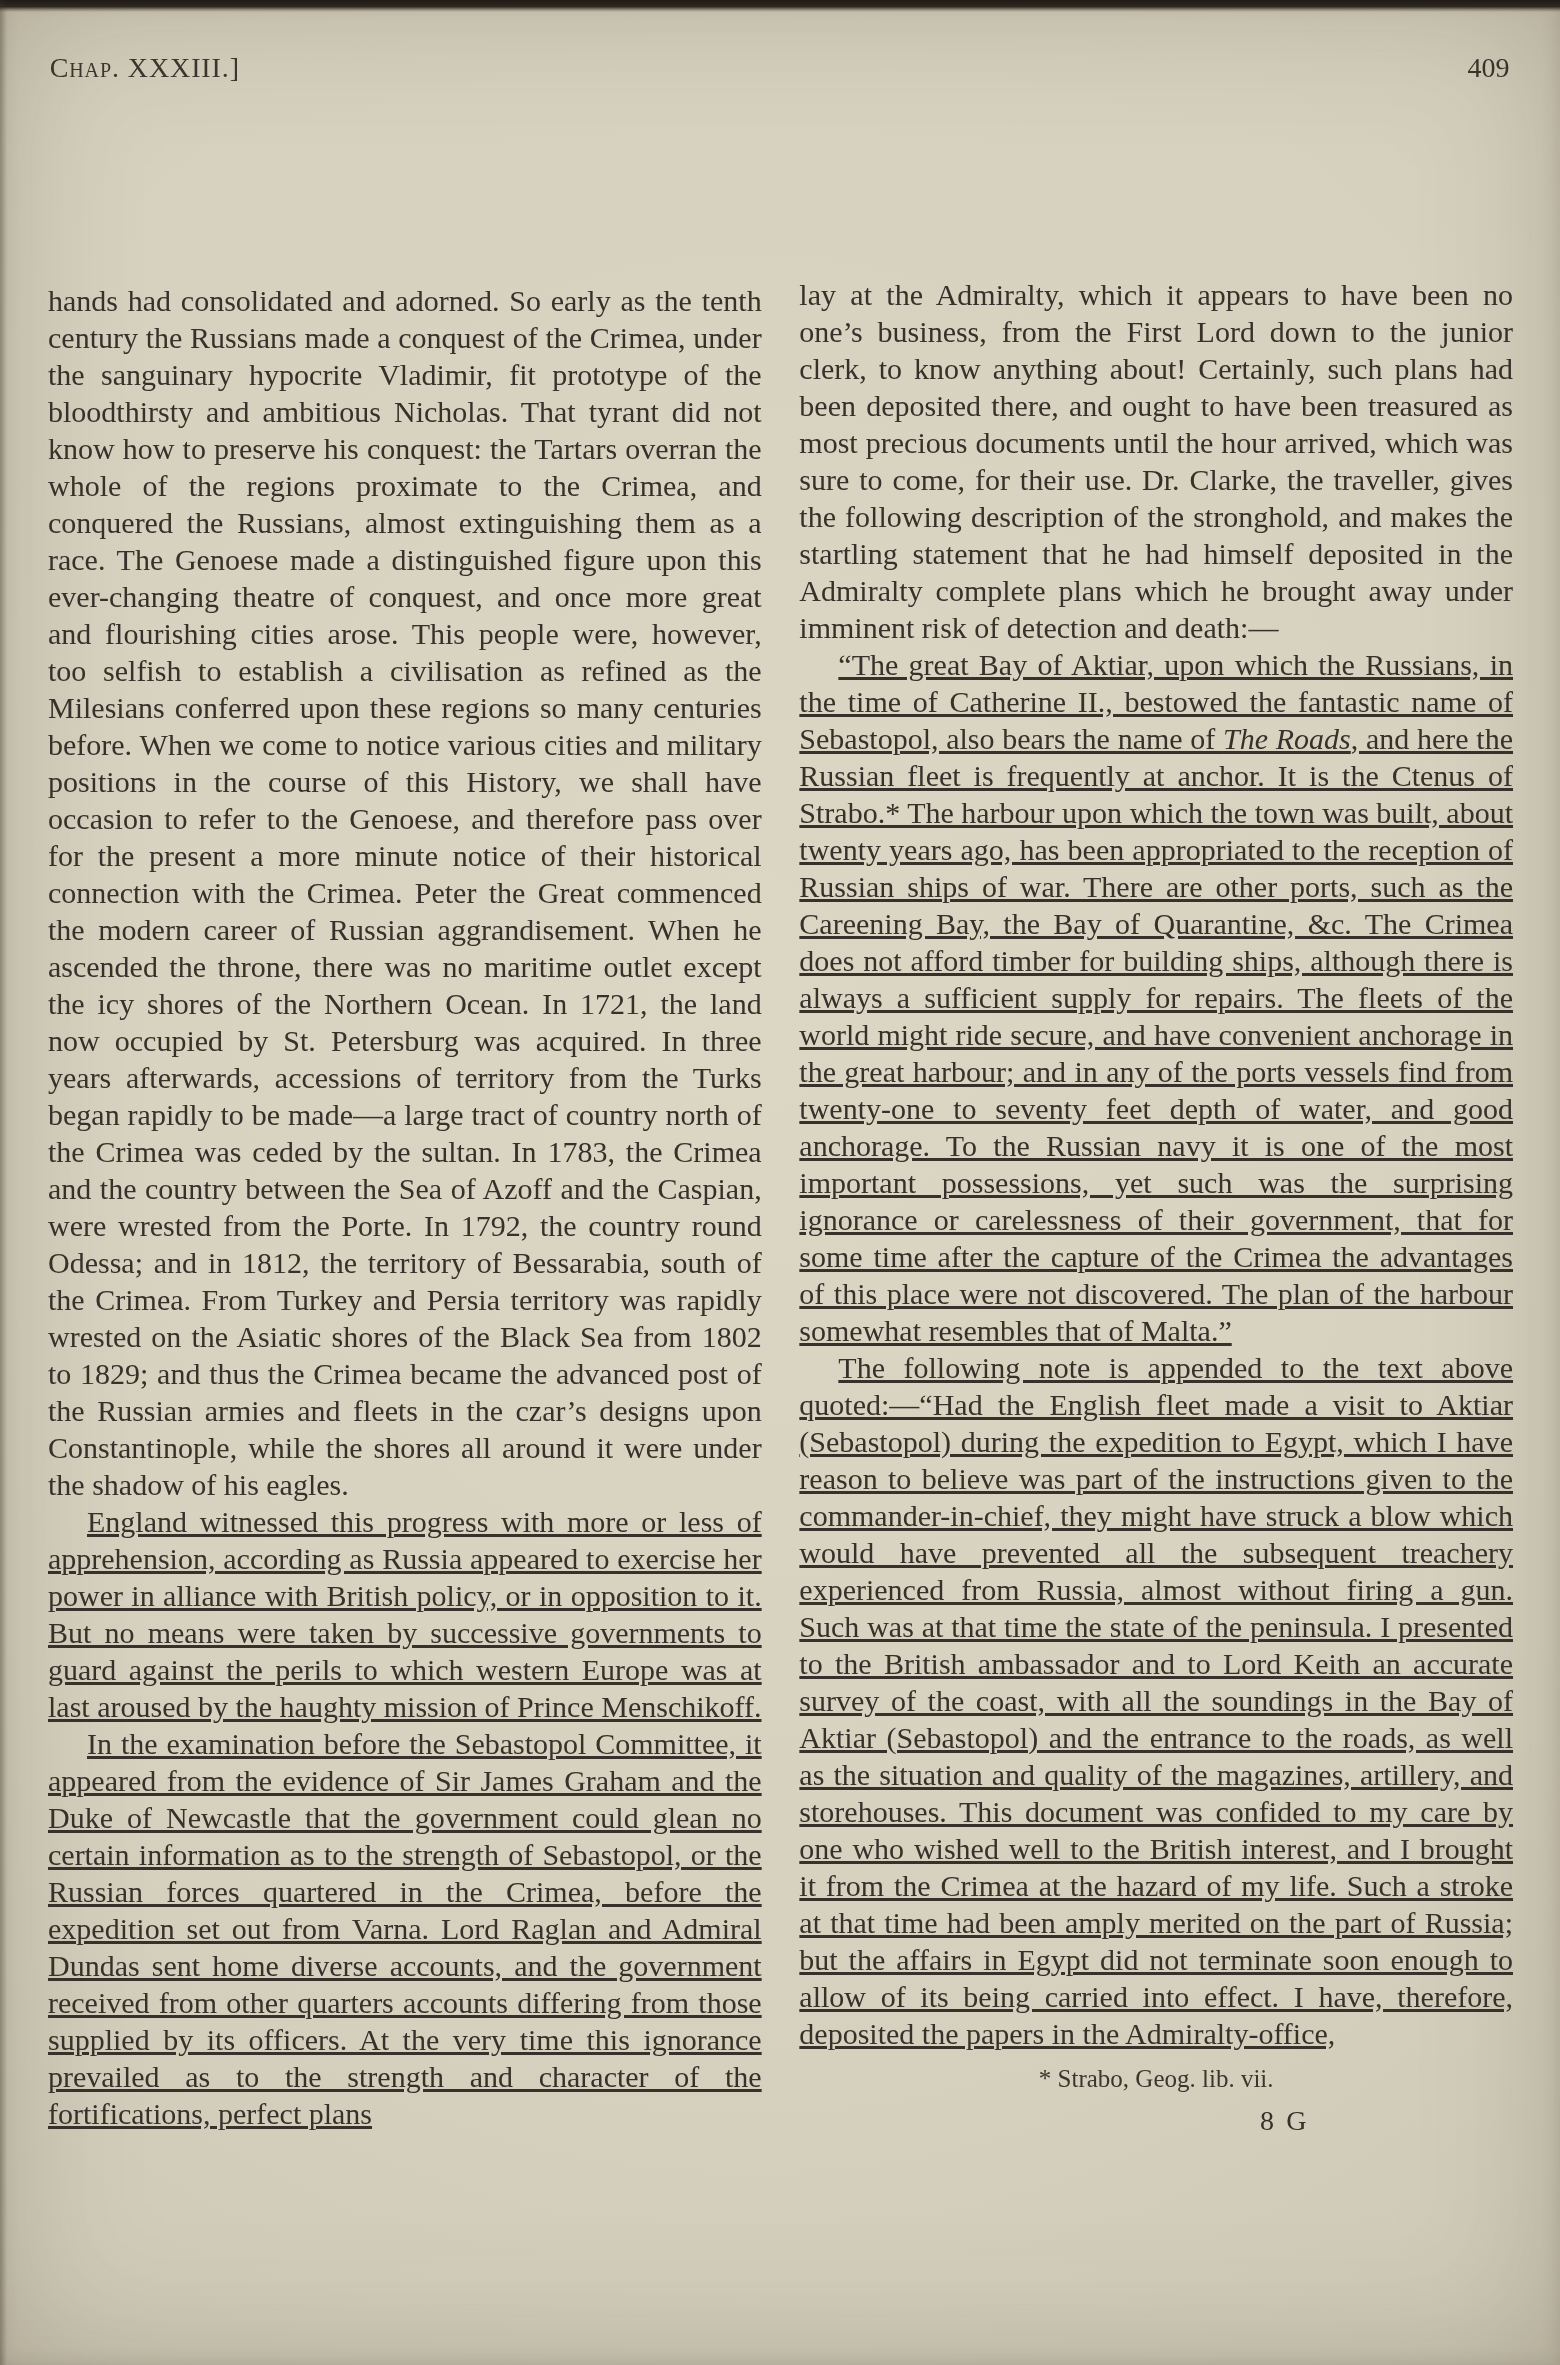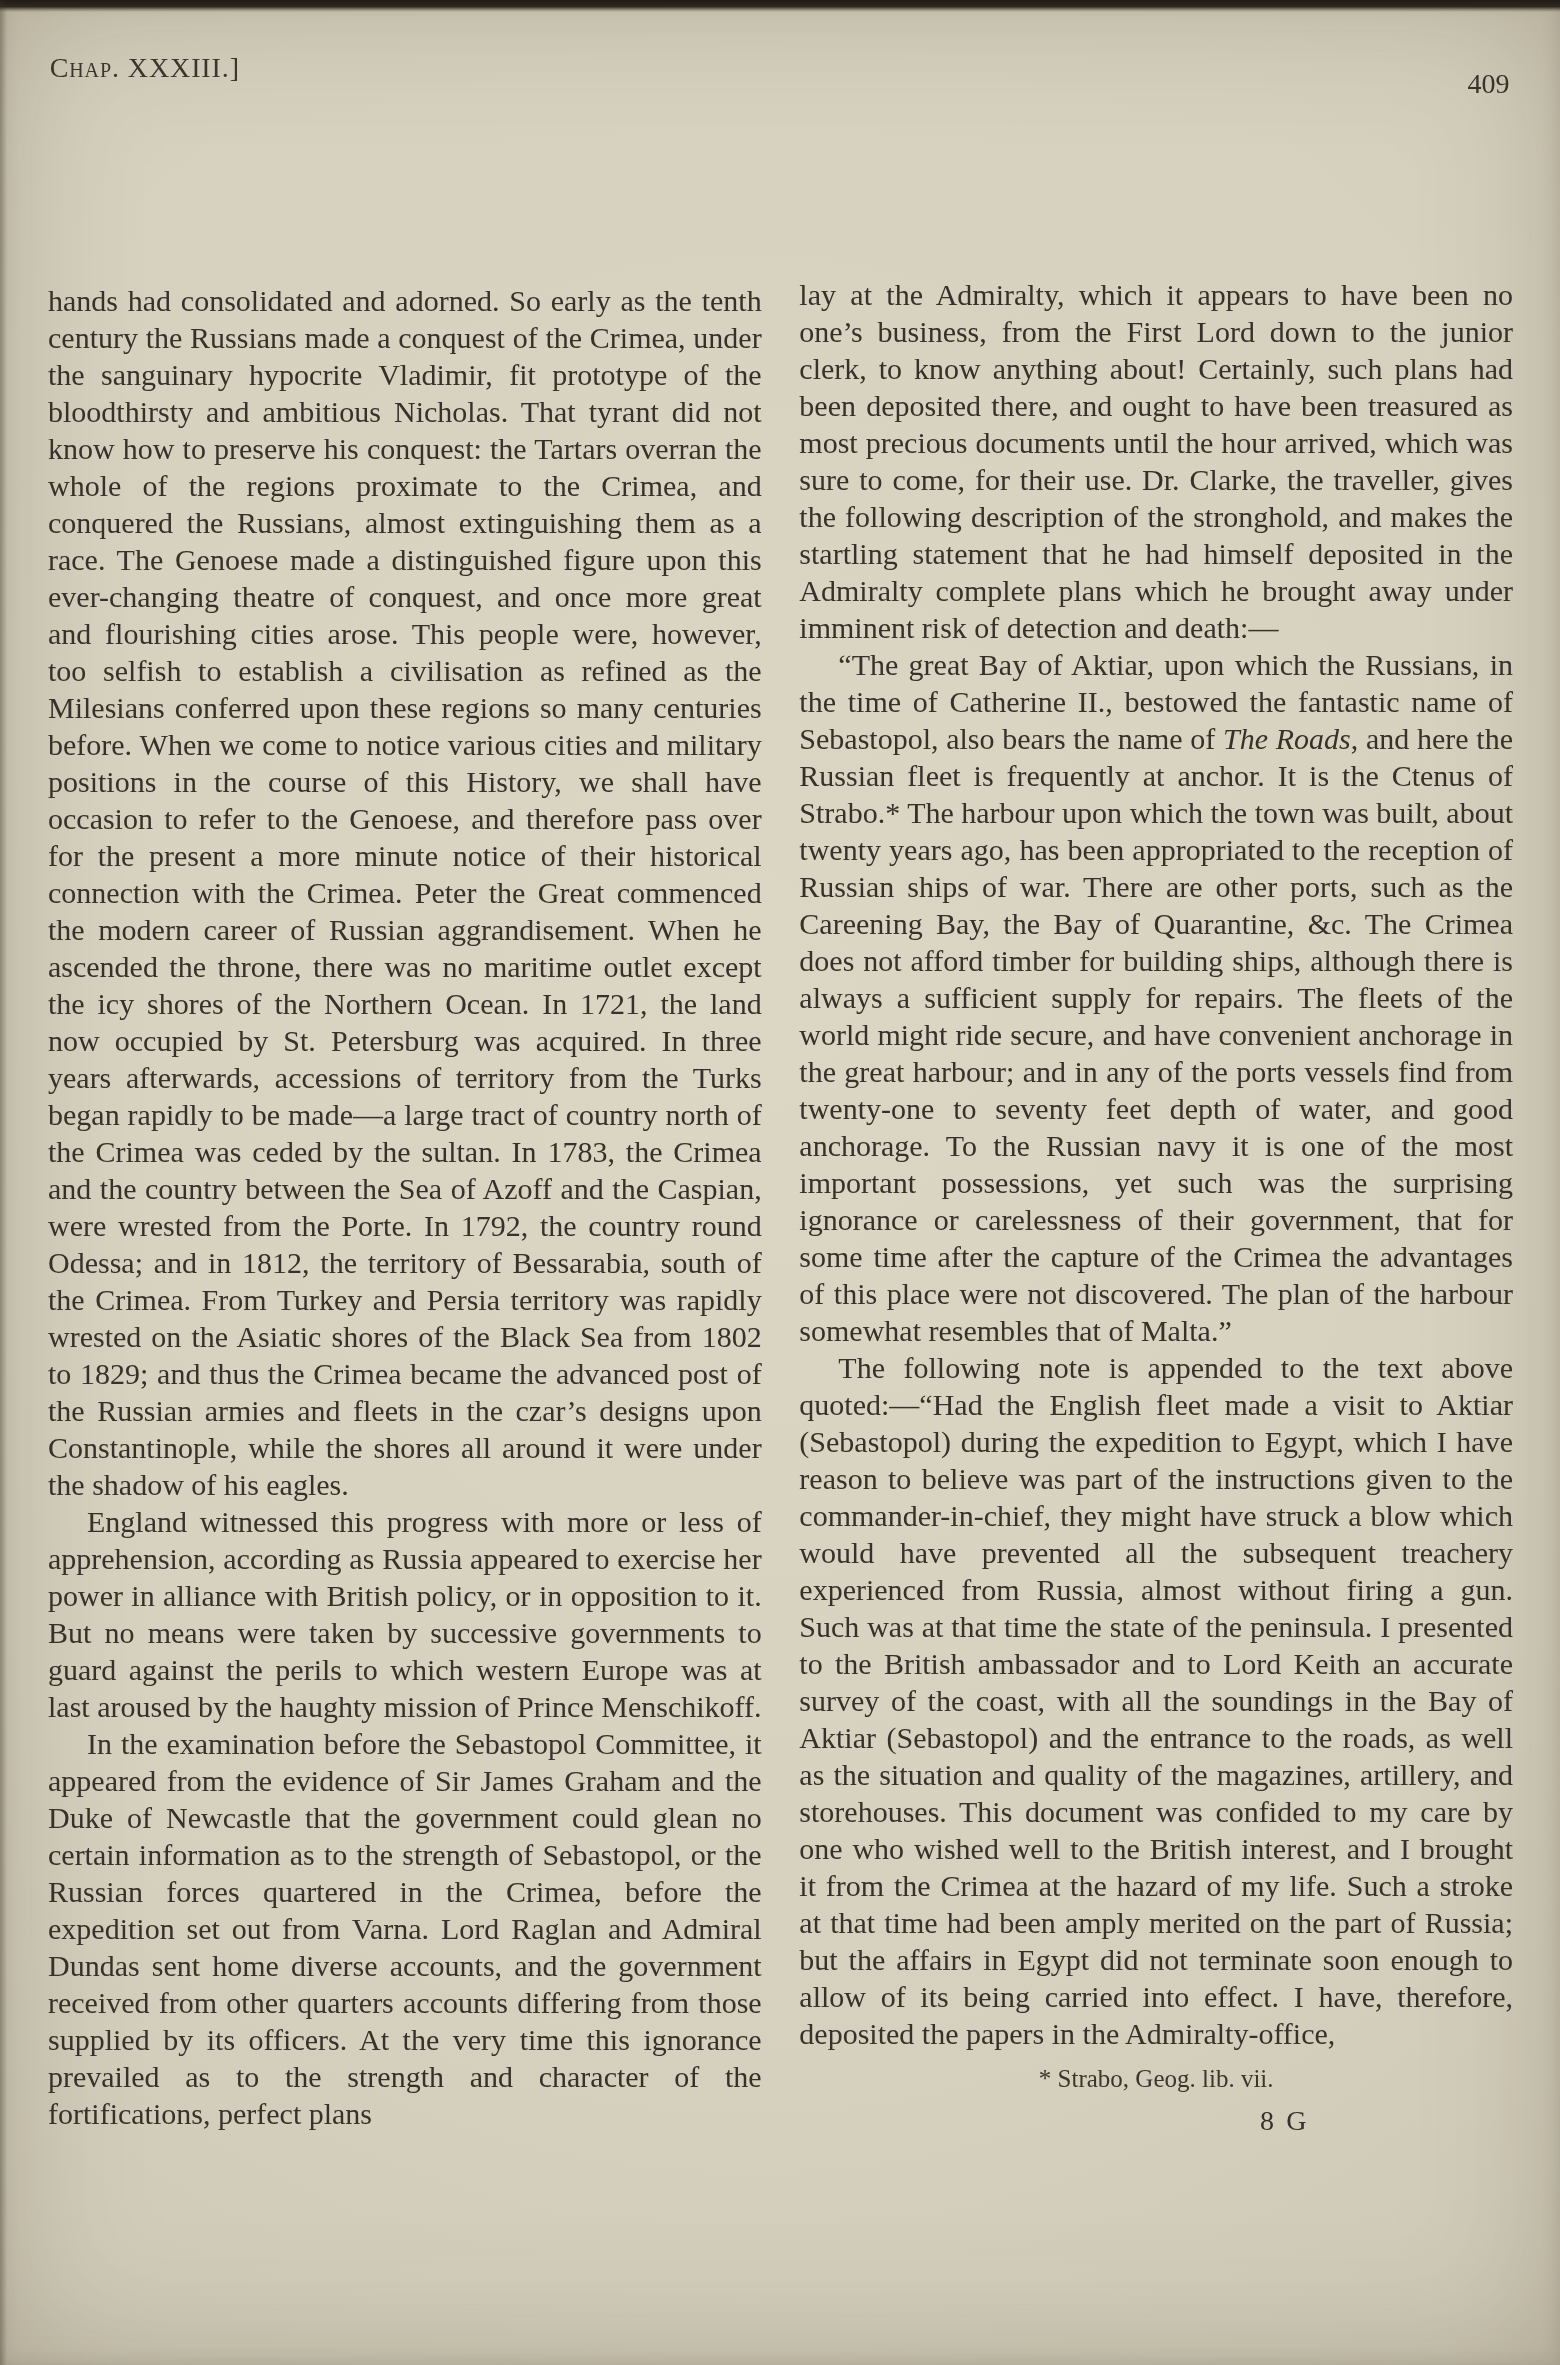--- a/index.html
+++ b/index.html
@@ -30,28 +30,28 @@
 
   .header { position: relative; padding-top: 41px; height: 86px; }
   .chap {
     position: absolute; left: 1.7px; top: 44px;
     font-variant: small-caps; font-size: 28px; letter-spacing: 0.9px; color: #3a352d;
   }
   .running-title {
     display: block; text-align: center;
     font-size: 29px; letter-spacing: 2.1px; color: #38332b;
   }
-  .pageno { position: absolute; right: 3.4px; top: 60px; font-size: 28px; color: #38332b; }
+  .pageno { position: absolute; right: 3.4px; top: 44px; font-size: 28px; color: #38332b; }
 
   .columns { display: flex; align-items: center; margin-top: 3.4px; min-height: 2220px; }
   .col { flex: 1 1 0; font-size: 30px; line-height: 37px; color: #36312a; }
   .col-rule { width: 1.7px; background: #564f40; margin: 0 18px; flex: 0 0 auto; }
 
   .para { text-align: justify; hyphens: auto; -webkit-hyphens: auto; }
-  .para.indent { text-indent: 39px; }
+  .para.indent { text-indent: 39px; text-decoration: underline; }
 
   .footnote {
     margin-top: 8.6px;
     text-align: center;
     font-size: 25px;
     color: #3a352d;
   }
   .signature {
     margin-top: 5.1px;
     text-align: right;

